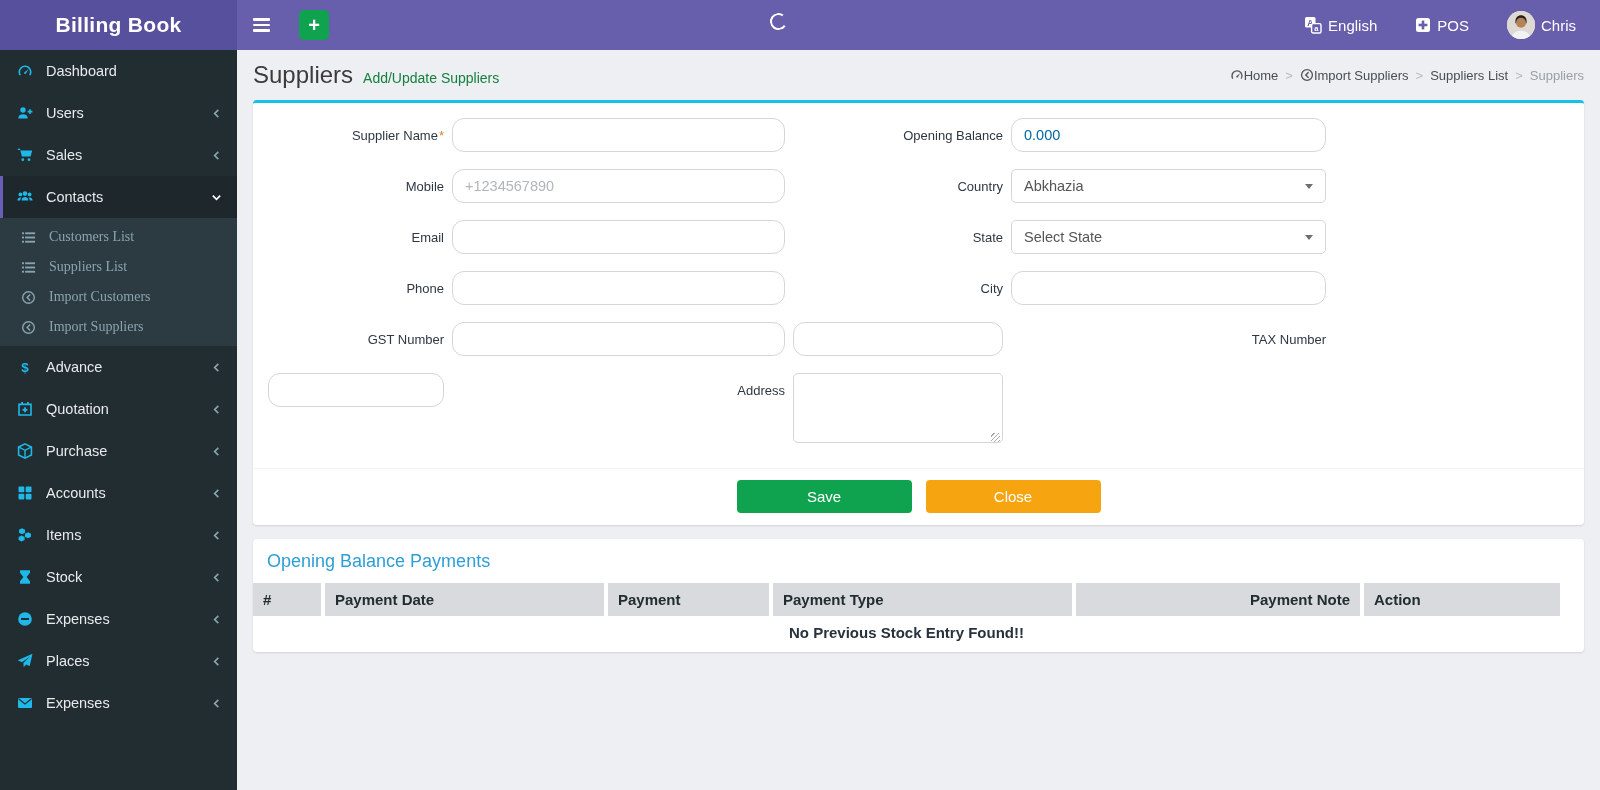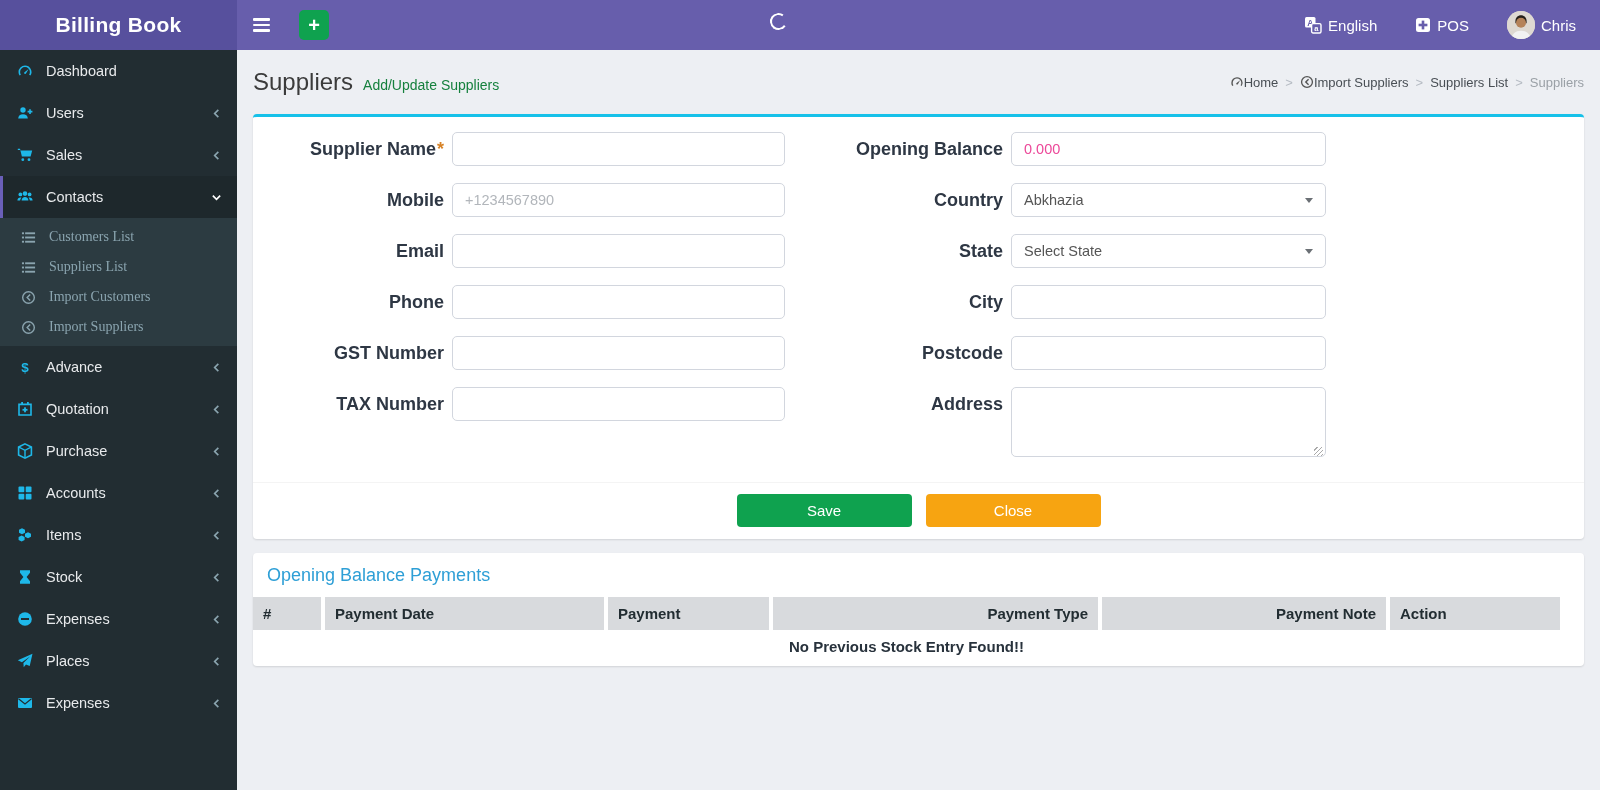--- a/index.html
+++ b/index.html
@@ -28,36 +28,36 @@
   .menu-item .chev svg { width: 11px; height: 11px; stroke: #8AA4AF; fill: none; stroke-width: 1.8; }
   .menu-item.active { background: #1E282C; border-left-color: #6A5FB8; }
   .menu-item.active .chev svg { stroke: #fff; }
   .submenu { list-style: none; background: #2C3B41; padding: 4px 0; }
   .submenu-item { display: flex; align-items: center; padding: 7px 15px 7px 21px; color: #8AA4AF; font-size: 14px; cursor: pointer; font-family: Liberation Serif, serif; }
   .submenu-item .micon { width: 18px; height: 15px; margin-right: 10px; display: inline-flex; align-items: center; flex: 0 0 18px; }
   .submenu-item .micon svg { width: 15px; height: 15px; fill: #8AA4AF; }
 
   
   .content { margin-left: 237px; padding: 50px 16px 0 16px; }
-  .content-header { height: 64px; display: flex; align-items: center; }
+  .content-header { height: 50px; display: flex; align-items: center; }
   .page-title { font-size: 24px; font-weight: 400; color: #3b3b3b; }
   .page-subtitle { font-size: 14px; color: #15803d; margin-left: 10px; padding-top: 6px; }
   .breadcrumb { margin-left: auto; display: flex; align-items: center; gap: 7px; font-size: 13px; color: #484e54; }
   .crumb { display: flex; align-items: center; cursor: pointer; }
   .crumb svg { width: 14px; height: 14px; fill: #555; }
   .crumb-sep { color: #b5bbc3; }
   .crumb.last { color: #9aa0a6; cursor: default; }
 
   .panel { background: #fff; border-radius: 4px; box-shadow: 0 1px 2px rgba(0,0,0,.12); }
   .panel-form { border-top: 3px solid #16C1E9; }
   .form-body { padding: 15px 15px 21px 15px; }
   .form-grid { display: grid; grid-template-columns: 176px 333px 210px 315px; column-gap: 8px; row-gap: 17px; }
-  .flabel { height: 34px; display: flex; align-items: center; justify-content: flex-end; font-weight: bold; font-size: 18px; color: #2E3744; text-align: right; }
+  .flabel { height: 34px; display: flex; align-items: center; justify-content: flex-end; font-weight: normal; font-size: 13px; color: #2E3744; text-align: right; }
   .req { color: #D78327; margin-left: 1px; }
-  .tinput { width: 100%; height: 34px; border: 1px solid #D2D6DE; border-radius: 5px; padding: 6px 12px; font-size: 14.5px; color: #ec4899; font-family: "Liberation Sans", sans-serif; outline: none; background: #fff; }
+  .tinput { width: 100%; height: 34px; border: 1px solid #D2D6DE; border-radius: 12px; padding: 6px 12px; font-size: 14.5px; color: #0369a1; font-family: "Liberation Sans", sans-serif; outline: none; background: #fff; }
   .tinput::placeholder { color: #B2B6BB; opacity: 1; }
   .selectbox { width: 100%; height: 34px; border: 1px solid #D2D6DE; border-radius: 5px; padding: 0 12px; font-size: 14.5px; color: #555; background: #fff; display: flex; align-items: center; justify-content: space-between; cursor: pointer; }
   .caret { width: 0; height: 0; border-left: 4.5px solid transparent; border-right: 4.5px solid transparent; border-top: 5.5px solid #6b7075; }
   .ta-wrap { position: relative; }
   .ttextarea { width: 100%; height: 70px; border: 1px solid #D2D6DE; border-radius: 5px; padding: 6px 12px; font-size: 14.5px; color: #555; font-family: "Liberation Sans", sans-serif; resize: none; outline: none; }
   .resize-grip { position: absolute; right: 3px; bottom: 5px; width: 9px; height: 9px; background: repeating-linear-gradient(135deg, transparent, transparent 2px, #aaa 2px, #aaa 3px); pointer-events: none; }
   .panel-footer { border-top: 1px solid #F4F4F4; padding: 11px 0 12px; display: flex; justify-content: center; gap: 14px; }
   .btn { width: 175px; height: 33px; border: none; border-radius: 4px; color: #fff; font-size: 15px; font-family: "Liberation Sans", sans-serif; cursor: pointer; }
   .btn-save { background: #0FA24F; }
   .btn-close { background: #F7A411; }
@@ -65,21 +65,21 @@
   
   .panel-payments { margin-top: 14px; padding-bottom: 2px; }
   .payments-title { color: #2E9FD6; font-size: 18px; padding: 12px 14px 11px; }
   .table-wrap { padding-right: 24px; }
   table.ptable { width: 100%; border-collapse: separate; border-spacing: 0; font-size: 15px; }
   .ptable th { background: #D8DADD; color: #222D32; font-weight: bold; text-align: left; padding: 8px 10px; border-left: 4px solid #fff; }
   .ptable th:first-child { border-left: none; }
   .ptable th.col-num { width: 68px; }
   .ptable th.col-date { width: 283px; }
   .ptable th.col-pay { width: 165px; }
-  .ptable th.col-type { width: 329px; text-align: right; }
+  .ptable th.col-type { width: 303px; }
   .ptable th.col-note { width: 288px; text-align: right; }
   .ptable td.empty-msg { text-align: center; font-weight: bold; color: #28323C; padding: 8px 10px 9px; font-size: 15px; }
 </style>
 </head>
 <body>
 
 <div class="navbar">
   <div class="logo">Billing Book</div>
   <div class="nav-rest">
     <div class="hamburger">
@@ -425,21 +425,20 @@
           <span class="caret"></span>
         </div>
 
         <label class="flabel">Phone</label>
         <input class="tinput" value="" style="">
         <label class="flabel">City</label>
         <input class="tinput" value="" style="">
 
         <label class="flabel">GST Number</label>
         <input class="tinput" value="" style="">
-        <label class="flabel">Postcode</label>
         <input class="tinput" value="" style="">
 
         <label class="flabel">TAX Number</label>
         <input class="tinput" value="" style="">
         <label class="flabel">Address</label>
         <div class="ta-wrap">
           <textarea class="ttextarea" style=""></textarea>
           <div class="resize-grip"></div>
         </div>
       </div>

